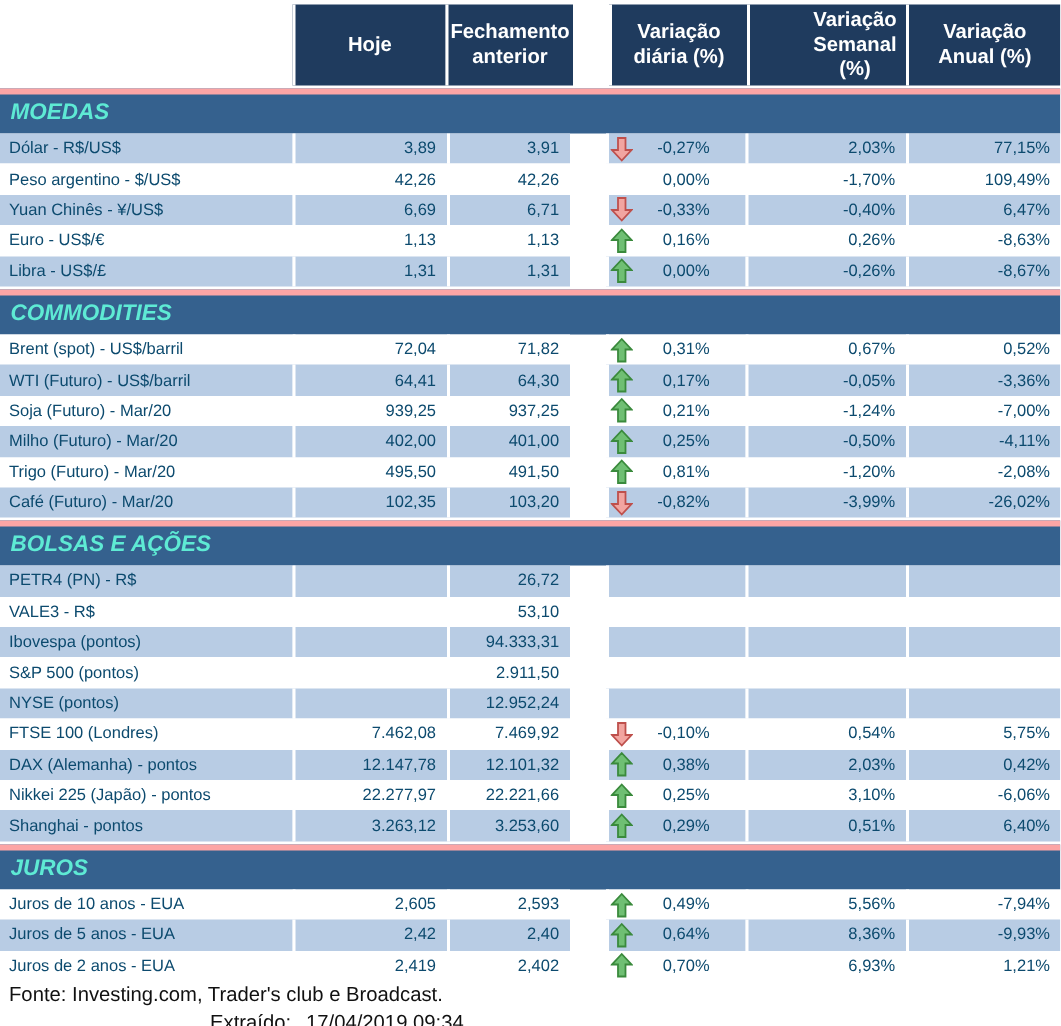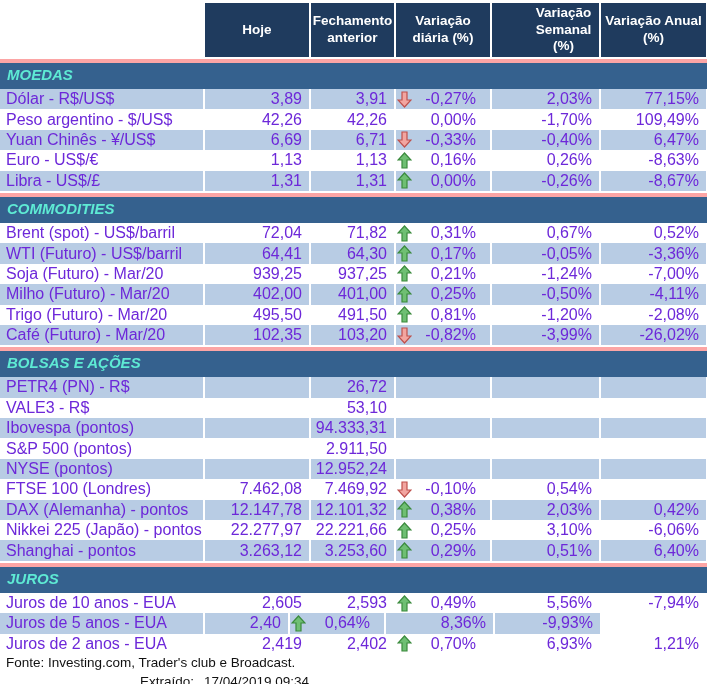--- a/index.html
+++ b/index.html
@@ -24,50 +24,50 @@
     align-items: center;
     justify-content: center;
     text-align: center;
     border-left: 2px solid #ffffff;
     padding: 2px 4px;
   }
   .hcell.empty { background: #ffffff; border-left: none; }
   .c0 { width: 203px; }
   .c1 { width: 106px; }
   .c2 { width: 85px;  }
-  .c3 { width: 96px;  }
+  .c3 { width: 96px; margin-left: 24px;  }
   .c4 { width: 109px; padding-left: 40px; }
   .c5 { width: 107px;  }
   
   .band {
     margin-top: 2px;
     height: 30px;
     background: #35618E;
     border-top: 4px solid #fca5a5;
     color: #5eead4;
     font-weight: bold;
     font-size: 15px;
     padding: 3px 0 0 7px;
     font-style: italic;
   }
   
-  .row { display: flex; height: 20.4px; align-items: center; font-size: 16px; color: #6d28d9; }
+  .row { display: flex; height: 20.4px; align-items: center; font-size: 11px; color: #0c4a6e; }
   .row.shaded .cell { background: #B8CCE4; }
   .row.plain  .cell { background: #ffffff; }
   .cell {
     height: 100%;
     display: flex;
     align-items: center;
     border-left: 2px solid #ffffff;
     overflow: hidden;
     white-space: nowrap;
   }
   .cell.label { border-left: none; padding-left: 6px; justify-content: flex-start; }
   .cell.num   { justify-content: flex-end; padding-right: 7px; }
-  .cell.diaria { justify-content: flex-end; padding-right: 14px; padding-left: 1px; }
+  .cell.diaria { justify-content: flex-end; padding-right: 24px; padding-left: 1px; }
   .cell.diaria .val { margin-left: auto; }
   
   .arrow { width: 15px; height: 17px; flex: 0 0 15px; display: inline-block; }
   .arrow svg { display: block; width: 15px; height: 17px; }
   .arrow.none { visibility: hidden; }
   .arrow.up svg path   { fill: #6FBF73; stroke: #3A8A3C; }
   .arrow.down svg      { transform: rotate(180deg); }
   .arrow.down svg path { fill: #F2A5A0; stroke: #BE504C; }
   
   .footer { font-size: 13.5px; color: #111111; margin-top: 1px; }
@@ -366,20 +366,21 @@
     <div class="cell num c2">7.469,92</div>
     <div class="cell diaria c3">
       <span class="arrow down">
         <svg viewBox="0 0 15 17" xmlns="http://www.w3.org/2000/svg">
           <path d="M7.5 1 L14 8 L10 8 L10 16 L5 16 L5 8 L1 8 Z" stroke-width="1.2"></path>
         </svg>
       </span>
       <span class="val">-0,10%</span>
     </div>
     <div class="cell num c4">0,54%</div>
+    <div class="cell num c5">5,75%</div>
   </div>
 
   <div class="row shaded">
     <div class="cell label c0">DAX (Alemanha) - pontos</div>
     <div class="cell num c1">12.147,78</div>
     <div class="cell num c2">12.101,32</div>
     <div class="cell diaria c3">
       <span class="arrow up">
         <svg viewBox="0 0 15 17" xmlns="http://www.w3.org/2000/svg">
           <path d="M7.5 1 L14 8 L10 8 L10 16 L5 16 L5 8 L1 8 Z" stroke-width="1.2"></path>
@@ -439,20 +440,21 @@
         </svg>
       </span>
       <span class="val">0,49%</span>
     </div>
     <div class="cell num c4">5,56%</div>
     <div class="cell num c5">-7,94%</div>
   </div>
 
   <div class="row shaded">
     <div class="cell label c0">Juros de 5 anos - EUA</div>
+    <div class="cell num c1">2,42</div>
     <div class="cell num c2">2,40</div>
     <div class="cell diaria c3">
       <span class="arrow up">
         <svg viewBox="0 0 15 17" xmlns="http://www.w3.org/2000/svg">
           <path d="M7.5 1 L14 8 L10 8 L10 16 L5 16 L5 8 L1 8 Z" stroke-width="1.2"></path>
         </svg>
       </span>
       <span class="val">0,64%</span>
     </div>
     <div class="cell num c4">8,36%</div>

